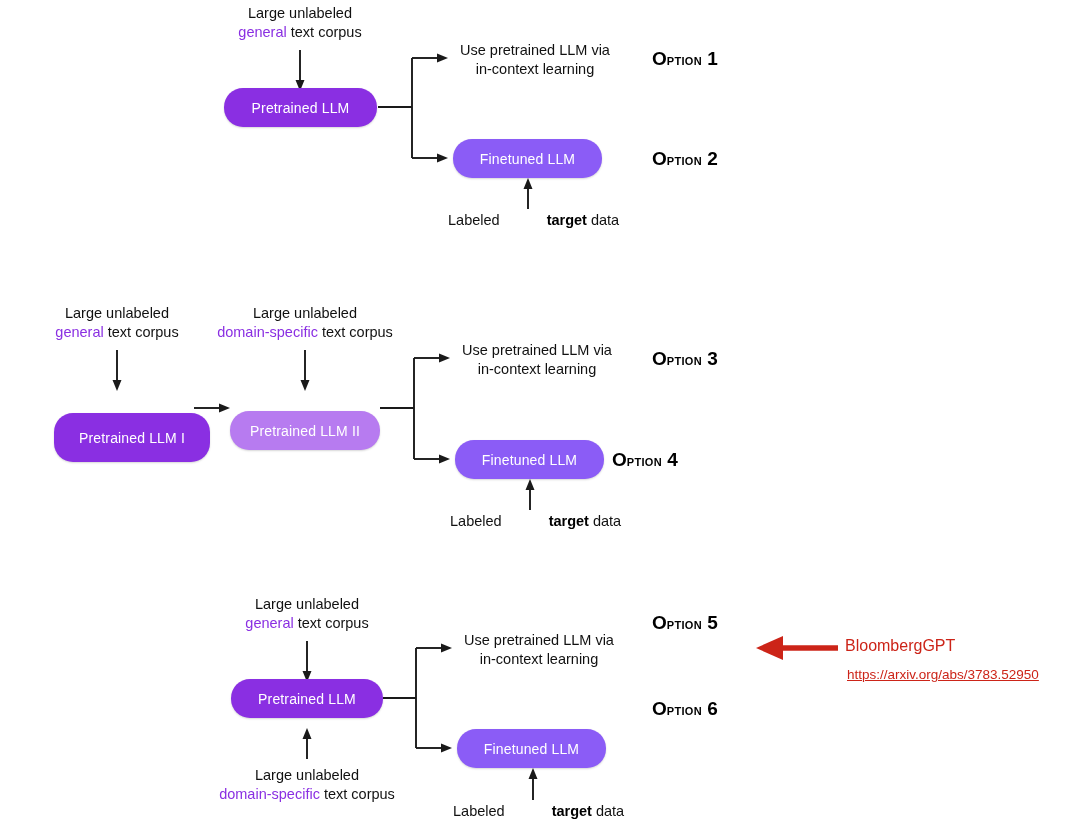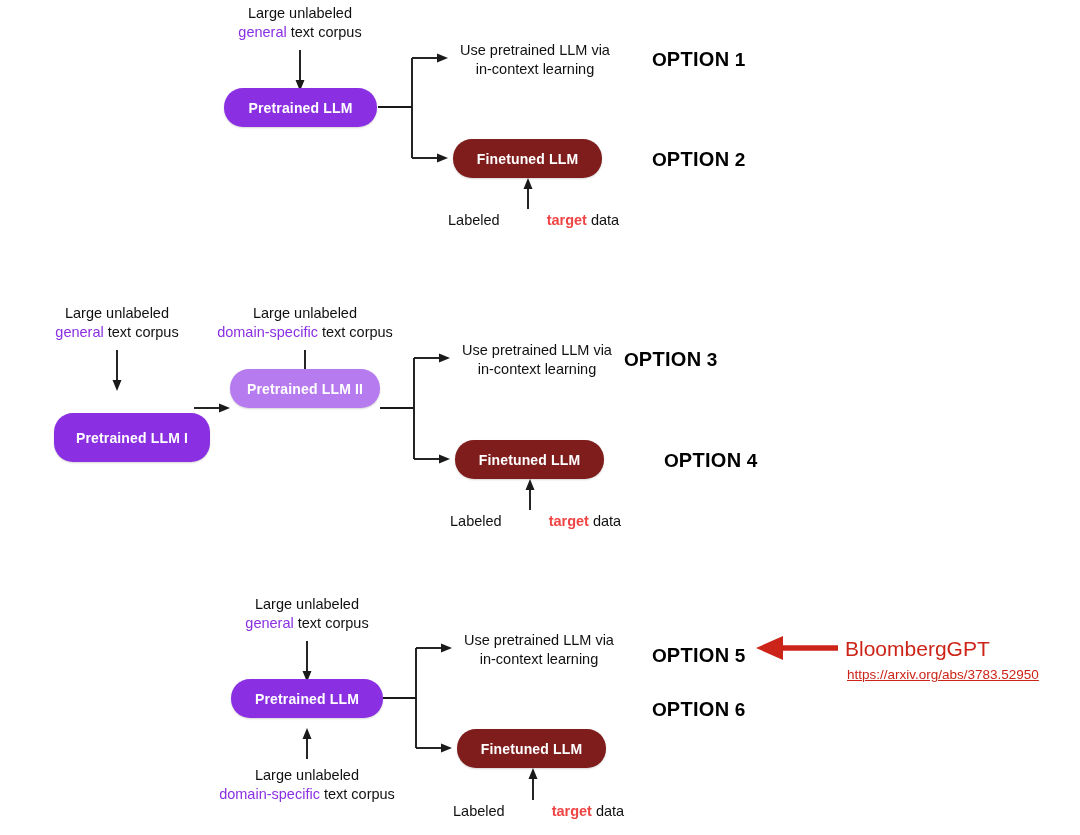--- a/index.html
+++ b/index.html
@@ -28,61 +28,61 @@
     font-size: 14.5px;
     line-height: 1.32;
     color: #111111;
     white-space: nowrap;
   }
   .caption .hl-purple {
     color: #8a2fe2;
     font-weight: normal;
   }
   .caption .hl-blue {
-    color: #ef4444;
+    color: #000000;
     font-weight: bold;
     margin-left: 43px;
   }
 
   
   .node {
     position: absolute;
     display: flex;
     align-items: center;
     justify-content: center;
     border-radius: 19px;
     color: #ffffff;
     font-size: 14px;
-    font-weight: bold;
+    font-weight: normal;
     letter-spacing: 0.15px;
     box-shadow: 0 1px 2px rgba(0,0,0,0.16);
     box-sizing: border-box;
     text-align: left;
   }
   .node-purple       { background: #8a2fe2; }
   .node-purple-light { background: #b77bf0; }
-  .node-blue         { background: #7f1d1d; }
+  .node-blue         { background: #8b5cf6; }
 
   
   .option-label {
     position: absolute;
     font-weight: bold;
     color: #000000;
     white-space: nowrap;
     line-height: 1;
   }
   .option-label .big   { font-size: 19px; }
-  .option-label .small { font-size: 20px; letter-spacing: 0.3px; margin-top: 35px; }
+  .option-label .small { font-size: 11px; letter-spacing: 0.3px; margin-top: 35px; }
   .option-label .num   { font-size: 19px; }
 
   
   .annot-text {
     position: absolute;
     color: #cc2418;
-    font-size: 21px;
+    font-size: 16px;
     white-space: nowrap;
   }
   .annot-link {
     position: absolute;
     color: #cc2418;
     font-size: 13.5px;
     text-decoration: underline;
     white-space: nowrap;
     cursor: pointer;
   }
@@ -221,41 +221,41 @@
 
   <div class="caption" style="left:186px; top:304px; width:238px;">
     <span>Large unlabeled</span><br>
     <span class="hl-purple">domain-specific</span><span> text corpus</span>
   </div>
 
   <div class="node node-purple" style="left:54px; top:389px; width:156px; height:49px;margin-top:24px;">
     <span>Pretrained LLM I</span>
   </div>
 
-  <div class="node node-purple-light" style="left:230px; top:369px; width:150px; height:39px;">
+  <div class="node node-purple-light" style="left:230px; top:411px; width:150px; height:39px;">
     <span>Pretrained LLM II</span>
   </div>
 
   <div class="caption" style="left:457px; top:341px; width:160px;">
     <span>Use pretrained LLM via</span><br>
     <span>in-context learning</span>
   </div>
 
   <div class="node node-blue" style="left:455px; top:440px; width:149px; height:39px;">
     <span>Finetuned LLM</span>
   </div>
 
   <div class="caption" style="left:450px; top:512px; width:160px;">
     <span>Labeled </span><span class="hl-blue">target</span><span> data</span>
   </div>
 
-  <div class="option-label" style="left:624px; top:349px;">
+  <div class="option-label" style="left:652px; top:349px;">
     <span class="big">O</span><span class="small">PTION</span><span class="num"> </span><span class="num">3</span>
   </div>
-  <div class="option-label" style="left:664px; top:450px;">
+  <div class="option-label" style="left:612px; top:450px;">
     <span class="big">O</span><span class="small">PTION</span><span class="num"> </span><span class="num">4</span>
   </div>
 
   <div class="caption" style="left:223px; top:595px; width:168px;">
     <span>Large unlabeled</span><br>
     <span class="hl-purple">general</span><span> text corpus</span>
   </div>
 
   <div class="node node-purple" style="left:231px; top:679px; width:152px; height:39px;">
     <span>Pretrained LLM</span>
@@ -272,21 +272,21 @@
   </div>
 
   <div class="node node-blue" style="left:457px; top:729px; width:149px; height:39px;">
     <span>Finetuned LLM</span>
   </div>
 
   <div class="caption" style="left:453px; top:802px; width:160px;">
     <span>Labeled </span><span class="hl-blue">target</span><span> data</span>
   </div>
 
-  <div class="option-label" style="left:652px; top:645px;">
+  <div class="option-label" style="left:652px; top:613px;">
     <span class="big">O</span><span class="small">PTION</span><span class="num"> </span><span class="num">5</span>
   </div>
   <div class="option-label" style="left:652px; top:699px;">
     <span class="big">O</span><span class="small">PTION</span><span class="num"> </span><span class="num">6</span>
   </div>
 
   <div class="annot-text" style="left:845px; top:637px;">
     <span>BloombergGPT</span>
   </div>
   <div class="annot-link" style="left:847px; top:667px;">

